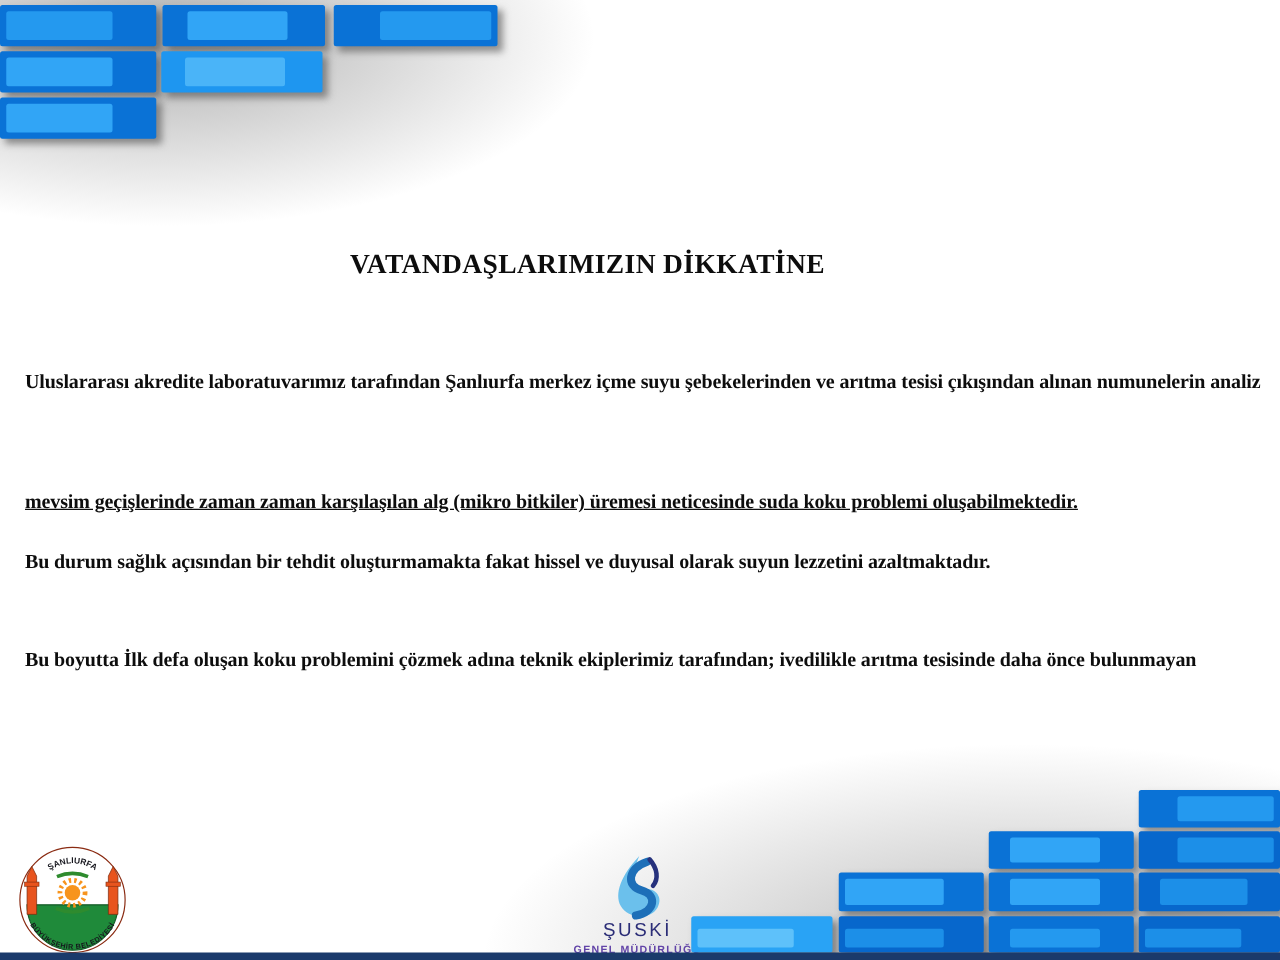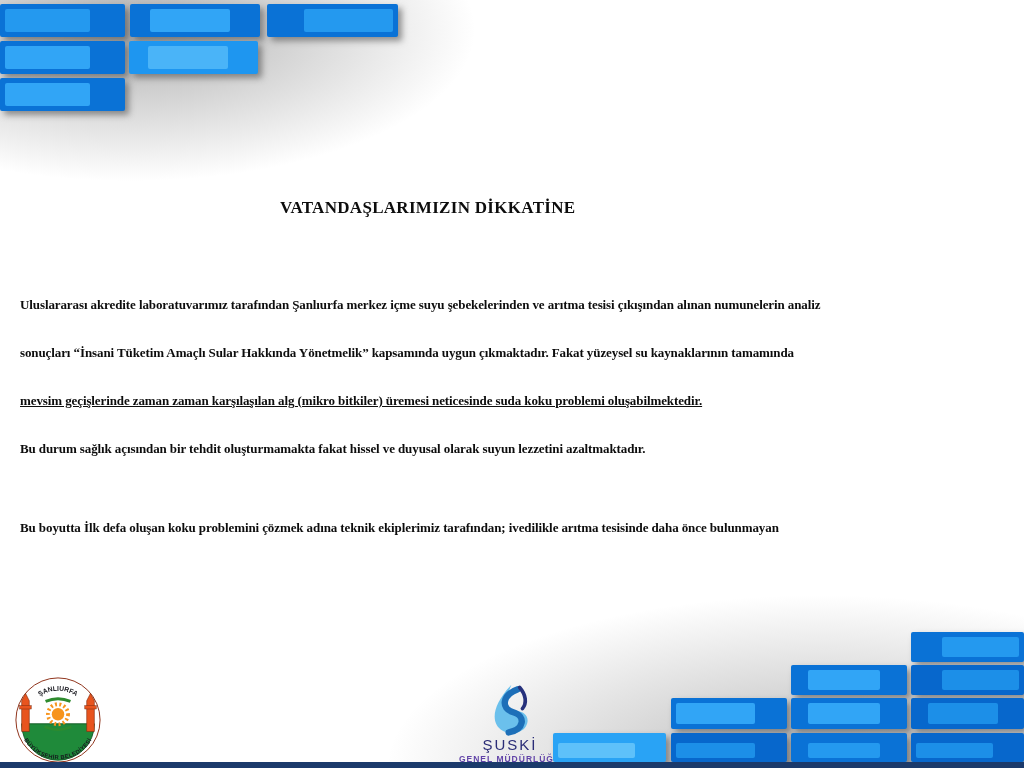--- a/index.html
+++ b/index.html
@@ -18,24 +18,24 @@
   .blk .in-c{left:15%;width:62%;}
   .blk .in-b{top:auto;bottom:4px;height:52%;}
   .v1{background:#0a72d6;} .v1 .inner{background:#2499ef;}
   .v2{background:#0a72d6;} .v2 .inner{background:#31a5f6;}
   .v3{background:#1e96f0;} .v3 .inner{background:#4ab4f8;}
   .v4{background:#0767cc;} .v4 .inner{background:#1c8fe8;}
   .v5{background:#29a3f5;} .v5 .inner{background:#5ec1fa;}
   
   .title{
     position:absolute;left:280px;top:198px;margin:0;
-    font-size:17px;font-weight:bold;color:#0d0d0d;letter-spacing:.3px;white-space:nowrap;
+    font-size:22px;font-weight:bold;color:#0d0d0d;letter-spacing:.3px;white-space:nowrap;
   }
   .line{
-    position:absolute;font-size:13px;font-weight:bold;color:#0d0d0d;
+    position:absolute;font-size:16px;font-weight:bold;color:#0d0d0d;
     white-space:nowrap;letter-spacing:-.1px;
   }
   
   .bottom-bar{position:absolute;left:0;bottom:0;width:1024px;height:6px;background:#1b3a6b;}
   
   .muni-logo{position:absolute;left:10px;top:676px;width:96px;height:88px;}
   .suski{position:absolute;left:452px;top:682px;width:116px;text-align:center;font-family:"Liberation Sans",sans-serif;}
   .suski .mark{display:block;margin:0 auto;}
   .suski .name{font-size:15px;font-weight:normal;color:#2b2d77;letter-spacing:2px;line-height:15px;}
   .suski .sub{font-size:8.5px;font-weight:bold;color:#6244a8;letter-spacing:1px;margin-top:2px;}
@@ -62,21 +62,20 @@
         <div class="inner in-c"></div>
       </div>
     <div class="blk v2" style="left:0;top:78px;width:125px;height:33px;">
         <div class="inner"></div>
       </div>
   </div>
 
   <h1 class="title">VATANDAŞLARIMIZIN DİKKATİNE</h1>
 
   <div class="line" style="left:20px;top:297px;">Uluslararası akredite laboratuvarımız tarafından Şanlıurfa merkez içme suyu şebekelerinden ve arıtma tesisi çıkışından alınan numunelerin analiz</div>
-  <div class="line" style="left:20px;top:345px;">sonuçları “İnsani Tüketim Amaçlı Sular Hakkında Yönetmelik” kapsamında uygun çıkmaktadır. Fakat yüzeysel su kaynaklarının tamamında</div>
   <div class="line" style="left:20px;top:393px;text-decoration:underline;">mevsim geçişlerinde zaman zaman karşılaşılan alg (mikro bitkiler) üremesi neticesinde suda koku problemi oluşabilmektedir.</div>
   <div class="line" style="left:20px;top:441px;">Bu durum sağlık açısından bir tehdit oluşturmamakta fakat hissel ve duyusal olarak suyun lezzetini azaltmaktadır.</div>
   <div class="line" style="left:20px;top:520px;text-align:right;">Bu boyutta İlk defa oluşan koku problemini çözmek adına teknik ekiplerimiz tarafından; ivedilikle arıtma tesisinde daha önce bulunmayan</div>
 
   <div class="muni-logo">
     <svg width="96" height="88" viewBox="0 0 100 92">
       <defs>
         <path id="arcTop" d="M 24 28 A 33 33 0 0 1 76 28"></path>
         <path id="arcBot" d="M 9 46 A 41 41 0 0 0 91 46"></path>
       </defs>

